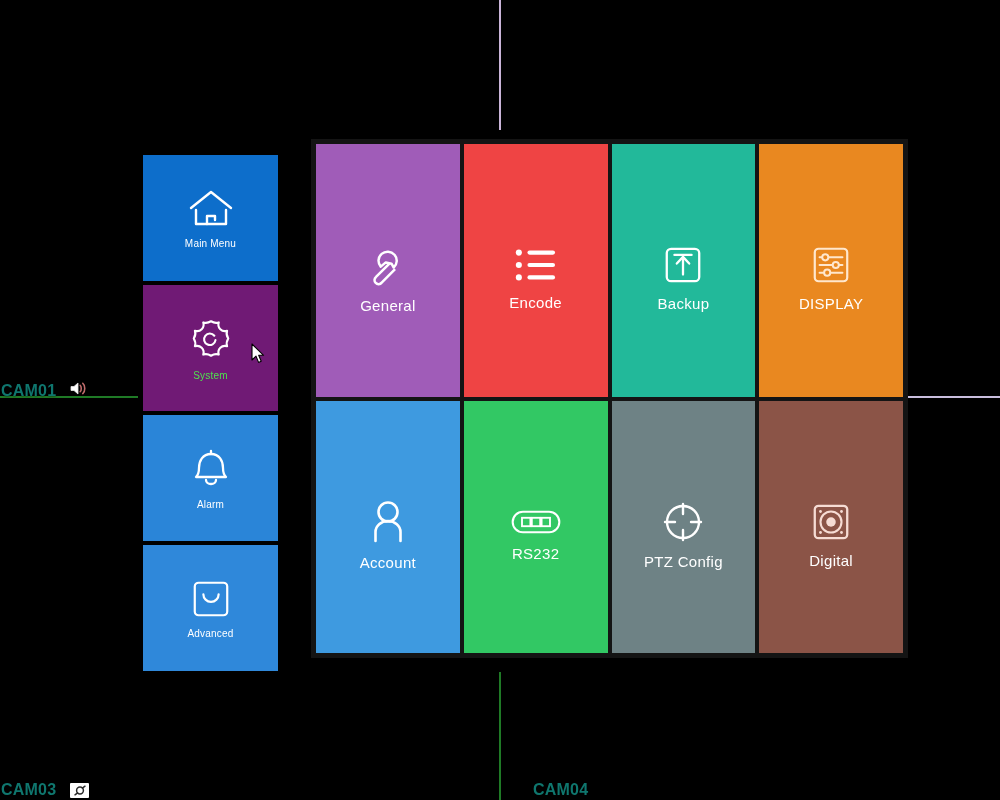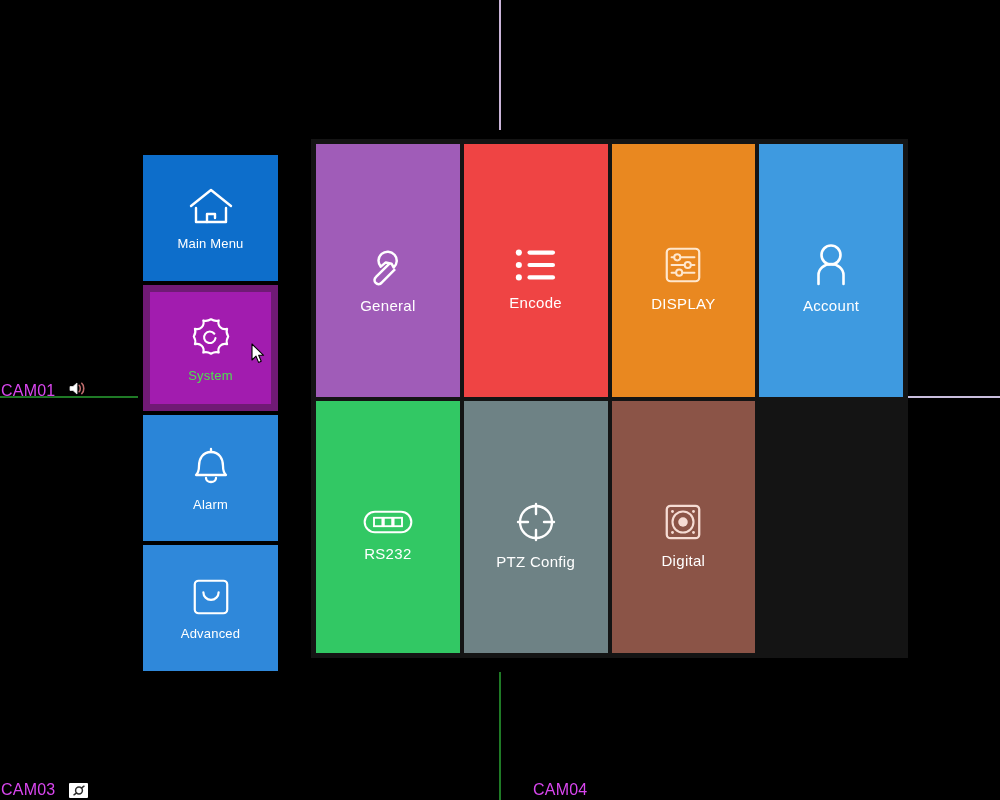--- a/index.html
+++ b/index.html
@@ -34,25 +34,26 @@
     left: 0px; top: 396px; width: 138px; height: 2px;
     background: #1f7a26;
   }
 
   
   .cam-label {
     position: absolute;
     display: flex;
     align-items: center;
     gap: 14px;
-    color: #d946ef;
+    color: #0f766e;
     font-size: 16px;
     letter-spacing: 0.2px;
     text-shadow: 0 0 2px #000;
     white-space: nowrap;
+    font-weight: bold;
   }
   #cam-label-1 { left: 1px; top: 381px; }
   #cam-label-3 { left: 1px; top: 781px; }
   #cam-label-4 { left: 501px; top: 781px; margin-left: 32px; }
 
   .cam-badge {
     display: inline-flex;
     align-items: center;
     justify-content: center;
     width: 19px; height: 15px;
@@ -77,25 +78,25 @@
     flex-direction: column;
     align-items: center;
     justify-content: center;
     gap: 8px;
   }
   .side-item.tone-a { background: #0d6ecb; }
   .side-item.tone-c { background: #2a85d8; }
   .side-item.tone-d { background: #2f88da; }
   .side-item.selected {
     border: 7px solid #701a75;
-    background: #a21caf;
+    background: #701a75;
   }
   .side-item .s-label {
     color: #ffffff;
-    font-size: 13px;
+    font-size: 10px;
     letter-spacing: 0.2px;
   }
   .side-item.selected .s-label { color: #4fe14f; }
 
   
   #tile-panel {
     position: absolute;
     left: 311px; top: 139px;
     width: 597px; height: 519px;
     background: #141414;
@@ -249,20 +250,33 @@
             <circle cx="6" cy="34" r="3.2" fill="#ffffff"></circle>
             <rect x="15" y="5.8" width="29" height="4.4" rx="2.2" fill="#ffffff"></rect>
             <rect x="15" y="18.8" width="29" height="4.4" rx="2.2" fill="#ffffff"></rect>
             <rect x="15" y="31.8" width="29" height="4.4" rx="2.2" fill="#ffffff"></rect>
           </svg>
         </span>
         <span class="t-label">Encode</span>
       </div>
     </div>
 
+    <div class="tile" style="background:#22b99a">
+      <div class="t-inner">
+        <span class="t-icon">
+          <svg width="42" height="42" viewBox="0 0 44 44">
+            <rect x="5" y="5" width="34" height="34" rx="4.5" ry="4.5" fill="none" stroke="#ffffff" stroke-width="2.4"></rect>
+            <path d="M22 32 V14" stroke="#ffffff" stroke-width="2.4" stroke-linecap="round"></path>
+            <path d="M15.5 20.5 L22 13.5 L28.5 20.5" fill="none" stroke="#ffffff" stroke-width="2.4" stroke-linecap="round" stroke-linejoin="round"></path>
+            <path d="M13 11.5 H31" stroke="#ffffff" stroke-width="2.4" stroke-linecap="round"></path>
+          </svg>
+        </span>
+        <span class="t-label">Backup</span>
+      </div>
+    </div>
 
     <div class="tile" style="background:#e98820">
       <div class="t-inner">
         <span class="t-icon">
           <svg width="42" height="42" viewBox="0 0 44 44">
             <rect x="5" y="5" width="34" height="34" rx="4" ry="4" fill="none" stroke="#ffe7cd" stroke-width="2.3"></rect>
             <path d="M10 14 H34" stroke="#ffe7cd" stroke-width="2.1" stroke-linecap="round"></path>
             <path d="M10 22 H34" stroke="#ffe7cd" stroke-width="2.1" stroke-linecap="round"></path>
             <path d="M10 30 H34" stroke="#ffe7cd" stroke-width="2.1" stroke-linecap="round"></path>
             <circle cx="16" cy="14" r="3.2" fill="#e98820" stroke="#ffe7cd" stroke-width="2.1"></circle>

